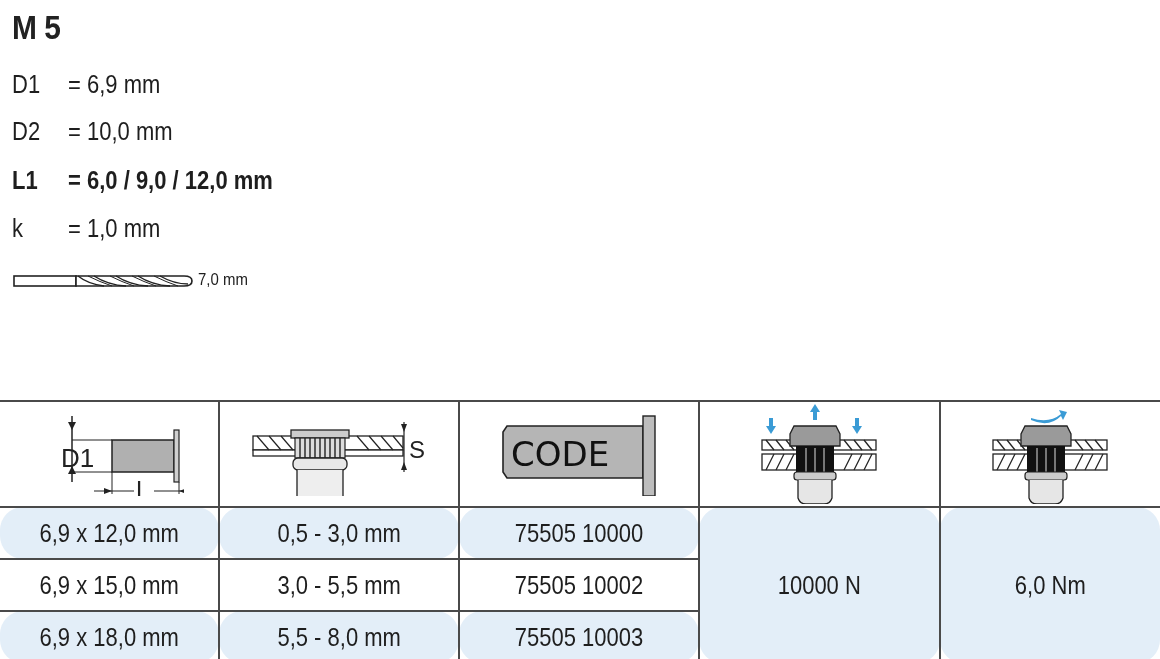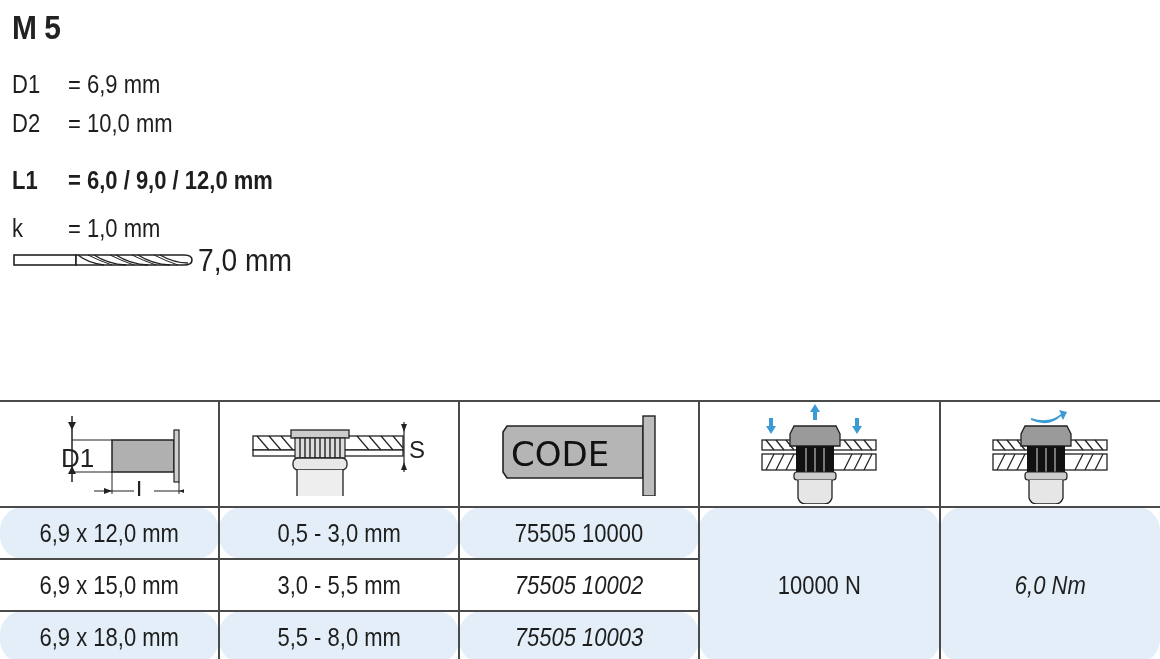--- a/index.html
+++ b/index.html
@@ -16,55 +16,55 @@
       transform: scaleX(0.88); transform-origin: left;
     }
     .spec-row {
       position: absolute; left: 12px; height: 30px;
       font-size: 25px; color: #1e1e1e;
       display: flex; align-items: center;
     }
     .spec-label { width: 56px; display: inline-block; transform: scaleX(0.88); transform-origin: left; }
     .spec-value { display: inline-block; transform: scaleX(0.88); transform-origin: left; white-space: nowrap; }
     .drill-row {
-      position: absolute; left: 12px; top: 246px; height: 28px;
-      display: flex; align-items: center; font-size: 32px; color: #1e1e1e;
+      position: absolute; left: 12px; top: 262px; height: 28px;
+      display: flex; align-items: flex-end; font-size: 17px; color: #1e1e1e;
     }
     .drill-row svg { margin-right: 4px; }
 
     table.spec-table {
       position: absolute; left: 0; top: 400px;
       width: 1160px; border-collapse: collapse;
       table-layout: fixed;
     }
     table.spec-table td {
       border: 2px solid #4a4a4a;
       text-align: center; vertical-align: middle;
       font-size: 25px; color: #1e1e1e;
       padding: 0;
     }
-    table.spec-table tr td:last-child { border-right: none; font-style: italic; }
+    table.spec-table tr td:last-child { border-right: none; }
     table.spec-table tr td:first-child { border-left: none; }
     .hdr td { height: 104px; background: #ffffff; }
     .row td { height: 50px; }
     .blue { background: #e3eef8; border-radius: 23px; }
     .white { background: #ffffff; }
     .cell-text { display: inline-block; transform: scaleX(0.88); white-space: nowrap; }
     .icon-wrap { display: flex; justify-content: center; align-items: center; height: 100%; }
   </style>
 </head>
 <body>
 
 <div class="title">M 5</div>
 
 <div class="spec-row" style="top:69px;">
   <span class="spec-label">D1</span>
   <span class="spec-value">= 6,9 mm</span>
 </div>
-<div class="spec-row" style="top:108px;">
+<div class="spec-row" style="top:116px;">
   <span class="spec-label">D2</span>
   <span class="spec-value">= 10,0 mm</span>
 </div>
 <div class="spec-row" style="top:165px;font-weight:bold;">
   <span class="spec-label">L1</span>
   <span class="spec-value">= 6,0 / 9,0 / 12,0 mm</span>
 </div>
 <div class="spec-row" style="top:213px;">
   <span class="spec-label">k</span>
   <span class="spec-value">= 1,0 mm</span>

